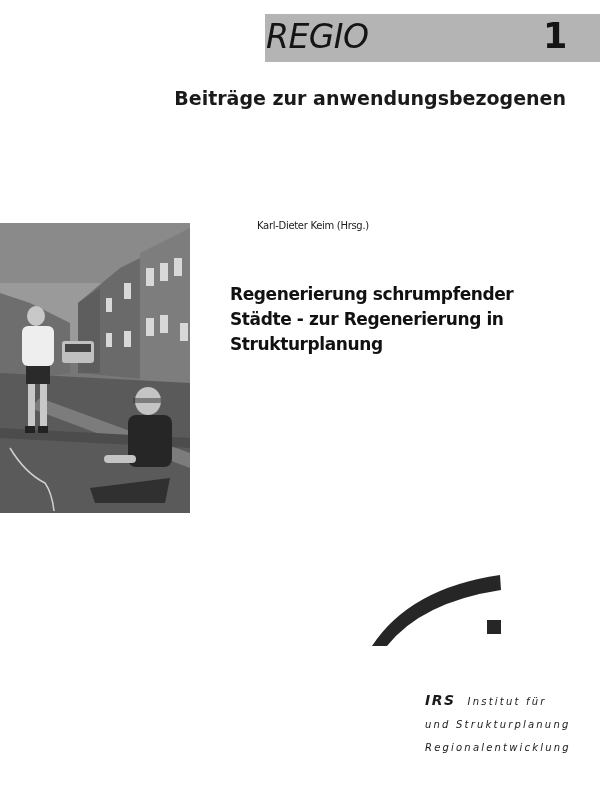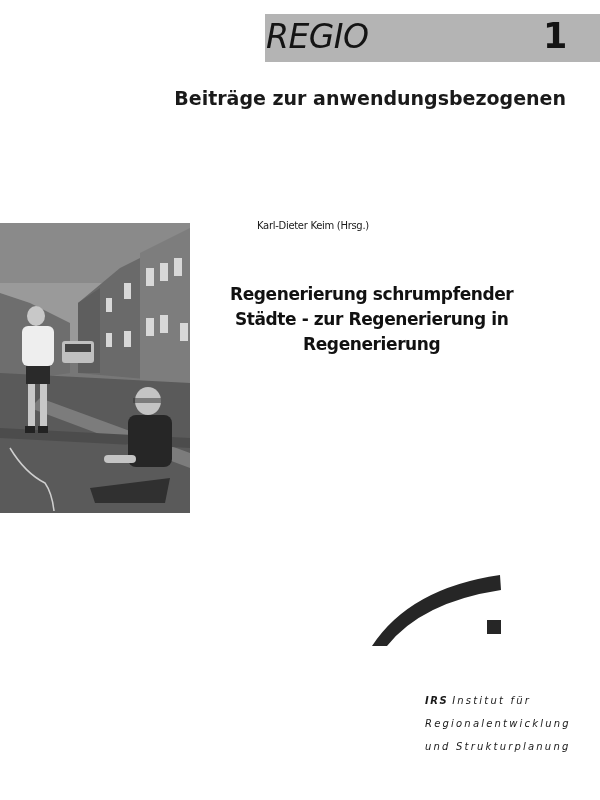--- a/index.html
+++ b/index.html
@@ -30,28 +30,28 @@
     .photo {
       position: absolute; left: 0; top: 223px; width: 190px; height: 290px; overflow: hidden;
       background: #777;
     }
     .editor {
       position: absolute; left: 230px; top: 220px; font-family: "DejaVu Sans", sans-serif;
       font-size: 10px; color: #1a1a1a; letter-spacing: -0.3px; margin-left: 27px;
     }
     .title {
       position: absolute; left: 230px; top: 282px; font-family: "DejaVu Sans", sans-serif;
-      font-weight: bold; font-size: 17px; line-height: 25px; color: #111; letter-spacing: -0.4px; text-align: center;
+      font-weight: bold; font-size: 17px; line-height: 25px; color: #111; letter-spacing: -0.4px;
     }
     .logo { position: absolute; left: 370px; top: 570px; width: 150px; height: 80px; }
     .irs {
       position: absolute; left: 425px; top: 689px; font-family: "DejaVu Sans", sans-serif;
       font-style: italic; font-size: 10px; line-height: 23px; letter-spacing: 2.2px; color: #1a1a1a;
     }
-    .irs .irs-abbr { font-weight: bold; font-size: 10px; letter-spacing: 1.5px; margin-right: 4px; }
+    .irs .irs-abbr { font-weight: bold; font-size: 14px; letter-spacing: 1.5px; margin-right: 12px; }
   </style>
 </head>
 <body>
 
 <div class="banner">
   <span class="regio">REGIO</span>
   <span class="num">1</span>
 </div>
 
 <div class="subtitle">
@@ -106,27 +106,27 @@
     <polygon points="90,265 170,255 165,280 95,280" fill="#303030"></polygon>
     <rect x="104" y="232" width="32" height="8" rx="4" fill="#c4c4c4"></rect>
   </svg>
 </div>
 
 <div class="editor">Karl-Dieter Keim (Hrsg.)</div>
 
 <div class="title">
   <div>Regenerierung schrumpfender</div>
   <div>Städte - zur Regenerierung in</div>
-  <div>Regenerierung</div>
+  <div>Strukturplanung</div>
 </div>
 
 <svg class="logo" viewBox="0 0 150 80">
   <path d="M2,76 Q40,18 130,5 L131,20 Q52,32 17,76 Z" fill="#262626"></path>
   <rect x="117" y="50" width="14" height="14" fill="#262626"></rect>
 </svg>
 
 <div class="irs">
   <div>
     <span class="irs-abbr">IRS</span><span>Institut für</span>
   </div>
+  <div>und Strukturplanung</div>
   <div>Regionalentwicklung</div>
-  <div>und Strukturplanung</div>
 </div>
 
 </body></html>

